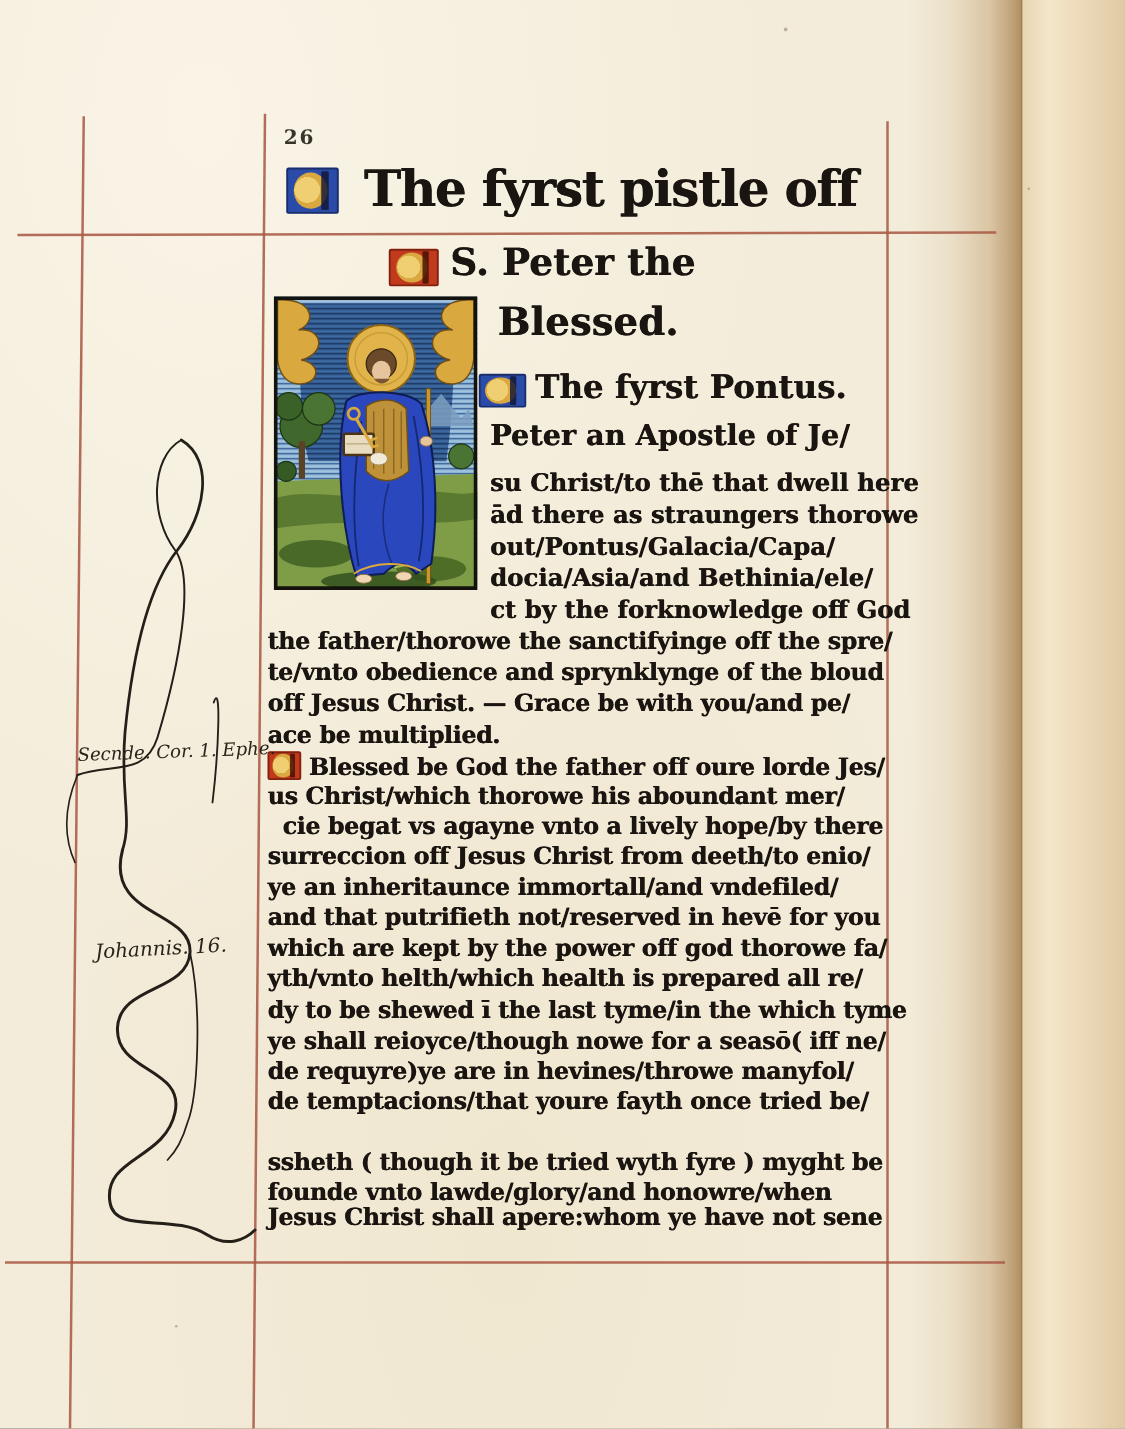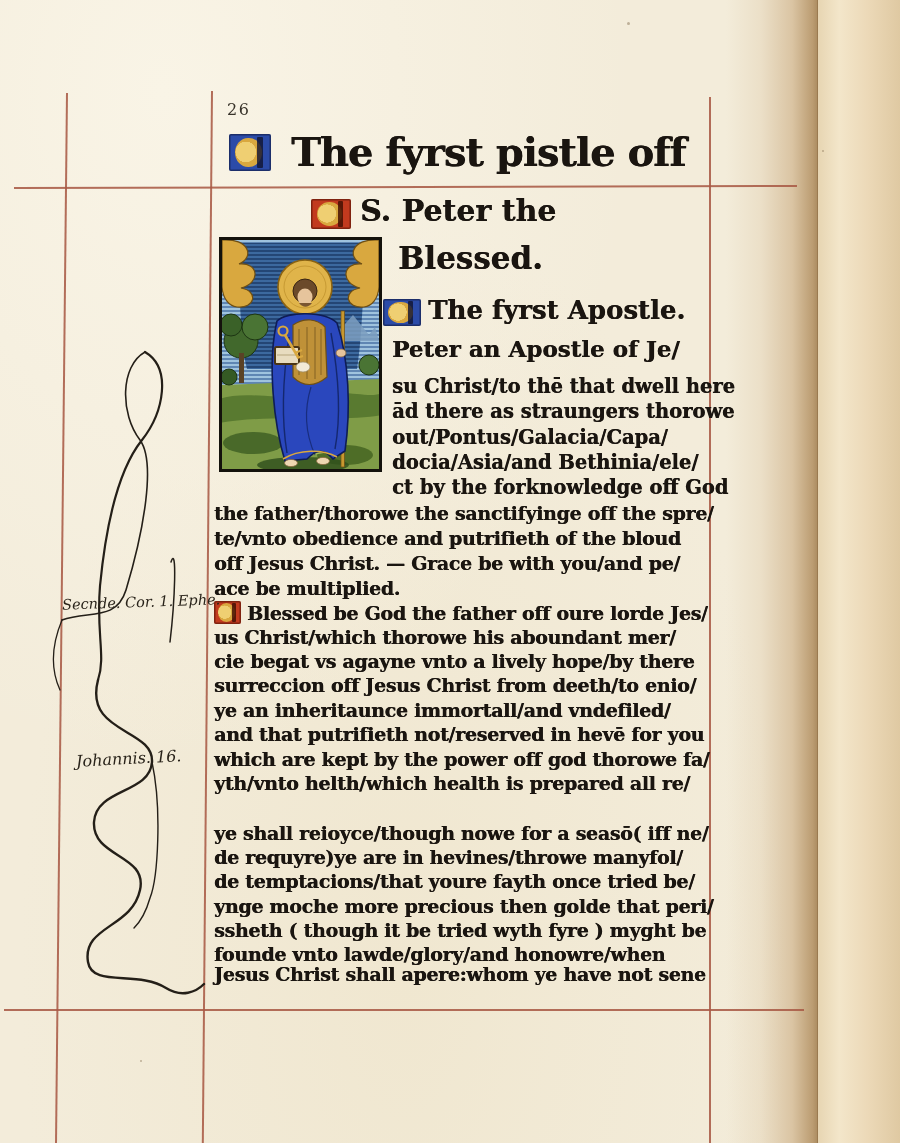--- a/index.html
+++ b/index.html
@@ -53,21 +53,21 @@
   <div class="curve"></div>
   <div class="seam"></div>
   <div class="edge"></div>
 
   <div class="rule rv" style="left:66px;top:93px;height:1050px;transform:rotate(.6deg);"></div>
   <div class="rule rv" style="left:211px;top:91px;height:1052px;transform:rotate(.5deg);"></div>
   <div class="rule rv" style="left:709px;top:97px;height:1046px;"></div>
   <div class="rule rh" style="left:14px;top:186px;width:783px;transform:rotate(-.15deg);"></div>
   <div class="rule rh" style="left:4px;top:1009px;width:800px;"></div>
 
-  <div class="abs ink pageno" style="left:227px;top:100px;">26</div>
+  <div class="abs ink pageno" style="left:227px;top:100px;font-weight:bold;">26</div>
 
   <span class="pilcrow abs" style="left:229px;top:134px;width:42px;height:37px;"></span>
   <div class="abs ink title" style="left:291px;top:128px;">The fyrst pistle off</div>
 
   <span class="pilcrow red abs" style="left:311px;top:199px;width:40px;height:30px;"></span>
   <div class="abs ink h2a" style="left:360px;top:193px;">S. Peter the</div>
   <div class="abs ink h2b" style="left:398px;top:240px;">Blessed.</div>
 
   <svg class="abs" style="left:219px;top:237px;" width="163" height="235" viewBox="0 0 163 235">
     <defs>
@@ -127,46 +127,46 @@
     <path d="M80,66 C84,71 89,71 93,66" fill="#7a5632"></path>
     <ellipse cx="122" cy="116" rx="5" ry="4" fill="#e6c49c" stroke="#8a6a40" stroke-width=".8"></ellipse>
     <ellipse cx="84" cy="130" rx="7" ry="5" fill="#f2ead8" stroke="#9a8a68" stroke-width=".7"></ellipse>
     <ellipse cx="72" cy="226" rx="6.5" ry="3.6" fill="#eed7b2" stroke="#8a6a40" stroke-width=".8"></ellipse>
     <ellipse cx="104" cy="224" rx="6.5" ry="3.6" fill="#eed7b2" stroke="#8a6a40" stroke-width=".8"></ellipse>
 
     <rect x="1.5" y="1.5" width="160" height="232" fill="none" stroke="#14120c" stroke-width="3"></rect>
   </svg>
 
   <span class="pilcrow abs" style="left:383px;top:299px;width:38px;height:27px;"></span>
-  <div class="abs ink h3" style="left:428px;top:295px;">The fyrst Apostle.</div>
+  <div class="abs ink h3" style="left:428px;top:295px;">The fyrst Pontus.</div>
 
   <div class="abs ink op op1" style="top:335px;">Peter an Apostle of Je/</div>
   <div class="abs ink op" style="top:375px;">su Christ/to thē that dwell here</div>
   <div class="abs ink op" style="top:400px;">ād there as straungers thorowe</div>
   <div class="abs ink op" style="top:426px;text-align:right;">out/Pontus/Galacia/Capa/</div>
   <div class="abs ink op" style="top:451px;">docia/Asia/and Bethinia/ele/</div>
   <div class="abs ink op" style="top:476px;">ct by the forknowledge off God</div>
 
   <div class="abs ink bl" style="top:502px;text-align:center;">the father/thorowe the sanctifyinge off the spre/</div>
-  <div class="abs ink bl" style="top:527px;">te/vnto obedience and putrifieth of the bloud</div>
+  <div class="abs ink bl" style="top:527px;">te/vnto obedience and sprynklynge of the bloud</div>
   <div class="abs ink bl" style="top:552px;">off Jesus Christ. — Grace be with you/and pe/</div>
   <div class="abs ink bl" style="top:577px;">ace be multiplied.</div>
 
   <div class="abs ink bl" style="top:601px;"><span class="pilcrow red inline"></span><span>Blessed be God the father off oure lorde Jes/</span></div>
   <div class="abs ink bl" style="top:626px;">us Christ/which thorowe his aboundant mer/</div>
-  <div class="abs ink bl" style="top:650px;">cie begat vs agayne vnto a lively hope/by there</div>
+  <div class="abs ink bl" style="top:650px;margin-left:12px;">cie begat vs agayne vnto a lively hope/by there</div>
   <div class="abs ink bl" style="top:674px;">surreccion off Jesus Christ from deeth/to enio/</div>
   <div class="abs ink bl" style="top:699px;">ye an inheritaunce immortall/and vndefiled/</div>
   <div class="abs ink bl" style="top:723px;">and that putrifieth not/reserved in hevē for you</div>
   <div class="abs ink bl" style="top:748px;">which are kept by the power off god thorowe fa/</div>
   <div class="abs ink bl" style="top:772px;">yth/vnto helth/which health is prepared all re/</div>
+  <div class="abs ink bl" style="top:797px;">dy to be shewed ī the last tyme/in the which tyme</div>
   <div class="abs ink bl" style="top:822px;">ye shall reioyce/though nowe for a seasō( iff ne/</div>
   <div class="abs ink bl" style="top:846px;">de requyre)ye are in hevines/throwe manyfol/</div>
   <div class="abs ink bl" style="top:870px;">de temptacions/that youre fayth once tried be/</div>
-  <div class="abs ink bl" style="top:895px;">ynge moche more precious then golde that peri/</div>
   <div class="abs ink bl" style="top:919px;">ssheth ( though it be tried wyth fyre ) myght be</div>
   <div class="abs ink bl" style="top:943px;">founde vnto lawde/glory/and honowre/when</div>
   <div class="abs ink bl" style="top:963px;">Jesus Christ shall apere:whom ye have not sene</div>
 
   <svg class="abs" style="left:50px;top:338px;" width="170" height="660" viewBox="0 0 170 660">
     <g fill="none" stroke="#241f18" stroke-linecap="round">
       <path d="M95,14 C122,30 114,74 92,102 C68,132 56,186 50,248 C46,296 56,318 48,342" stroke-width="2.2"></path>
       <path d="M95,14 C70,28 70,76 90,102 C106,124 94,192 76,252 C66,284 38,272 12,282" stroke-width="1.6"></path>
       <path d="M12,282 C2,306 0,330 10,352" stroke-width="1.3"></path>
       <path d="M121,224 C127,206 125,262 120,304" stroke-width="1.5"></path>

